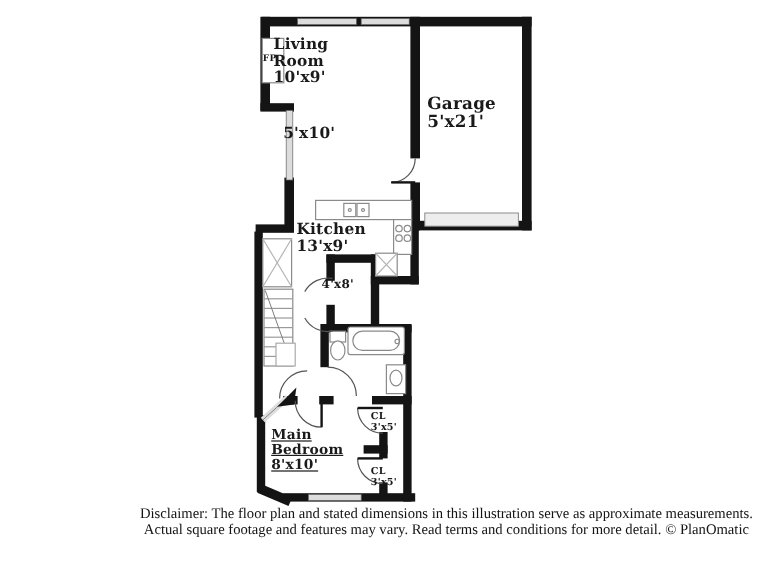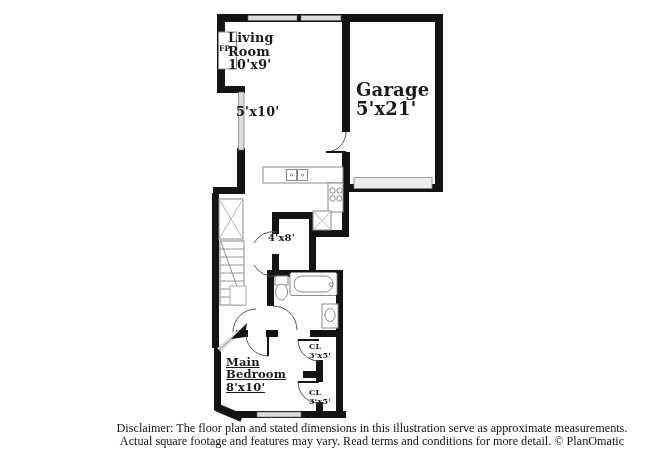--- a/index.html
+++ b/index.html
@@ -156,29 +156,33 @@
       </g>
       <polygon points="247,323 231,339 245,337" fill="#141414" stroke="none"></polygon>
     </g>
   </svg>
 
   <div class="room-label" style="left:228px;top:31px;width:76px;font-size:12.8px;">
     <span class="room-name">Living Room</span>
     <span class="room-dims">10'x9'</span>
   </div>
 
-  <div class="room-label" style="left:356px;top:80px;width:78px;font-size:18px;">
+  <div class="room-label" style="left:356px;top:80px;width:78px;font-size:14px;">
     <span class="room-name">Garage</span>
     <span class="room-dims">5'x21'</span>
   </div>
 
   <div class="room-label" style="left:236px;top:105px;width:80px;font-size:12.8px;">
     <span class="room-dims">5'x10'</span>
   </div>
 
+  <div class="room-label" style="left:247px;top:185px;width:82px;font-size:12.8px;">
+    <span class="room-name">Kitchen</span>
+    <span class="room-dims">13'x9'</span>
+  </div>
 
   <div class="room-label" style="left:268px;top:233px;width:50px;font-size:10px;">
     <span class="room-dims">4'x8'</span>
   </div>
 
   <div class="room-label" style="left:226px;top:356px;width:82px;font-size:11.5px;text-decoration:underline;">
     <span class="room-name">Main Bedroom</span>
     <span class="room-dims">8'x10'</span>
   </div>
 

